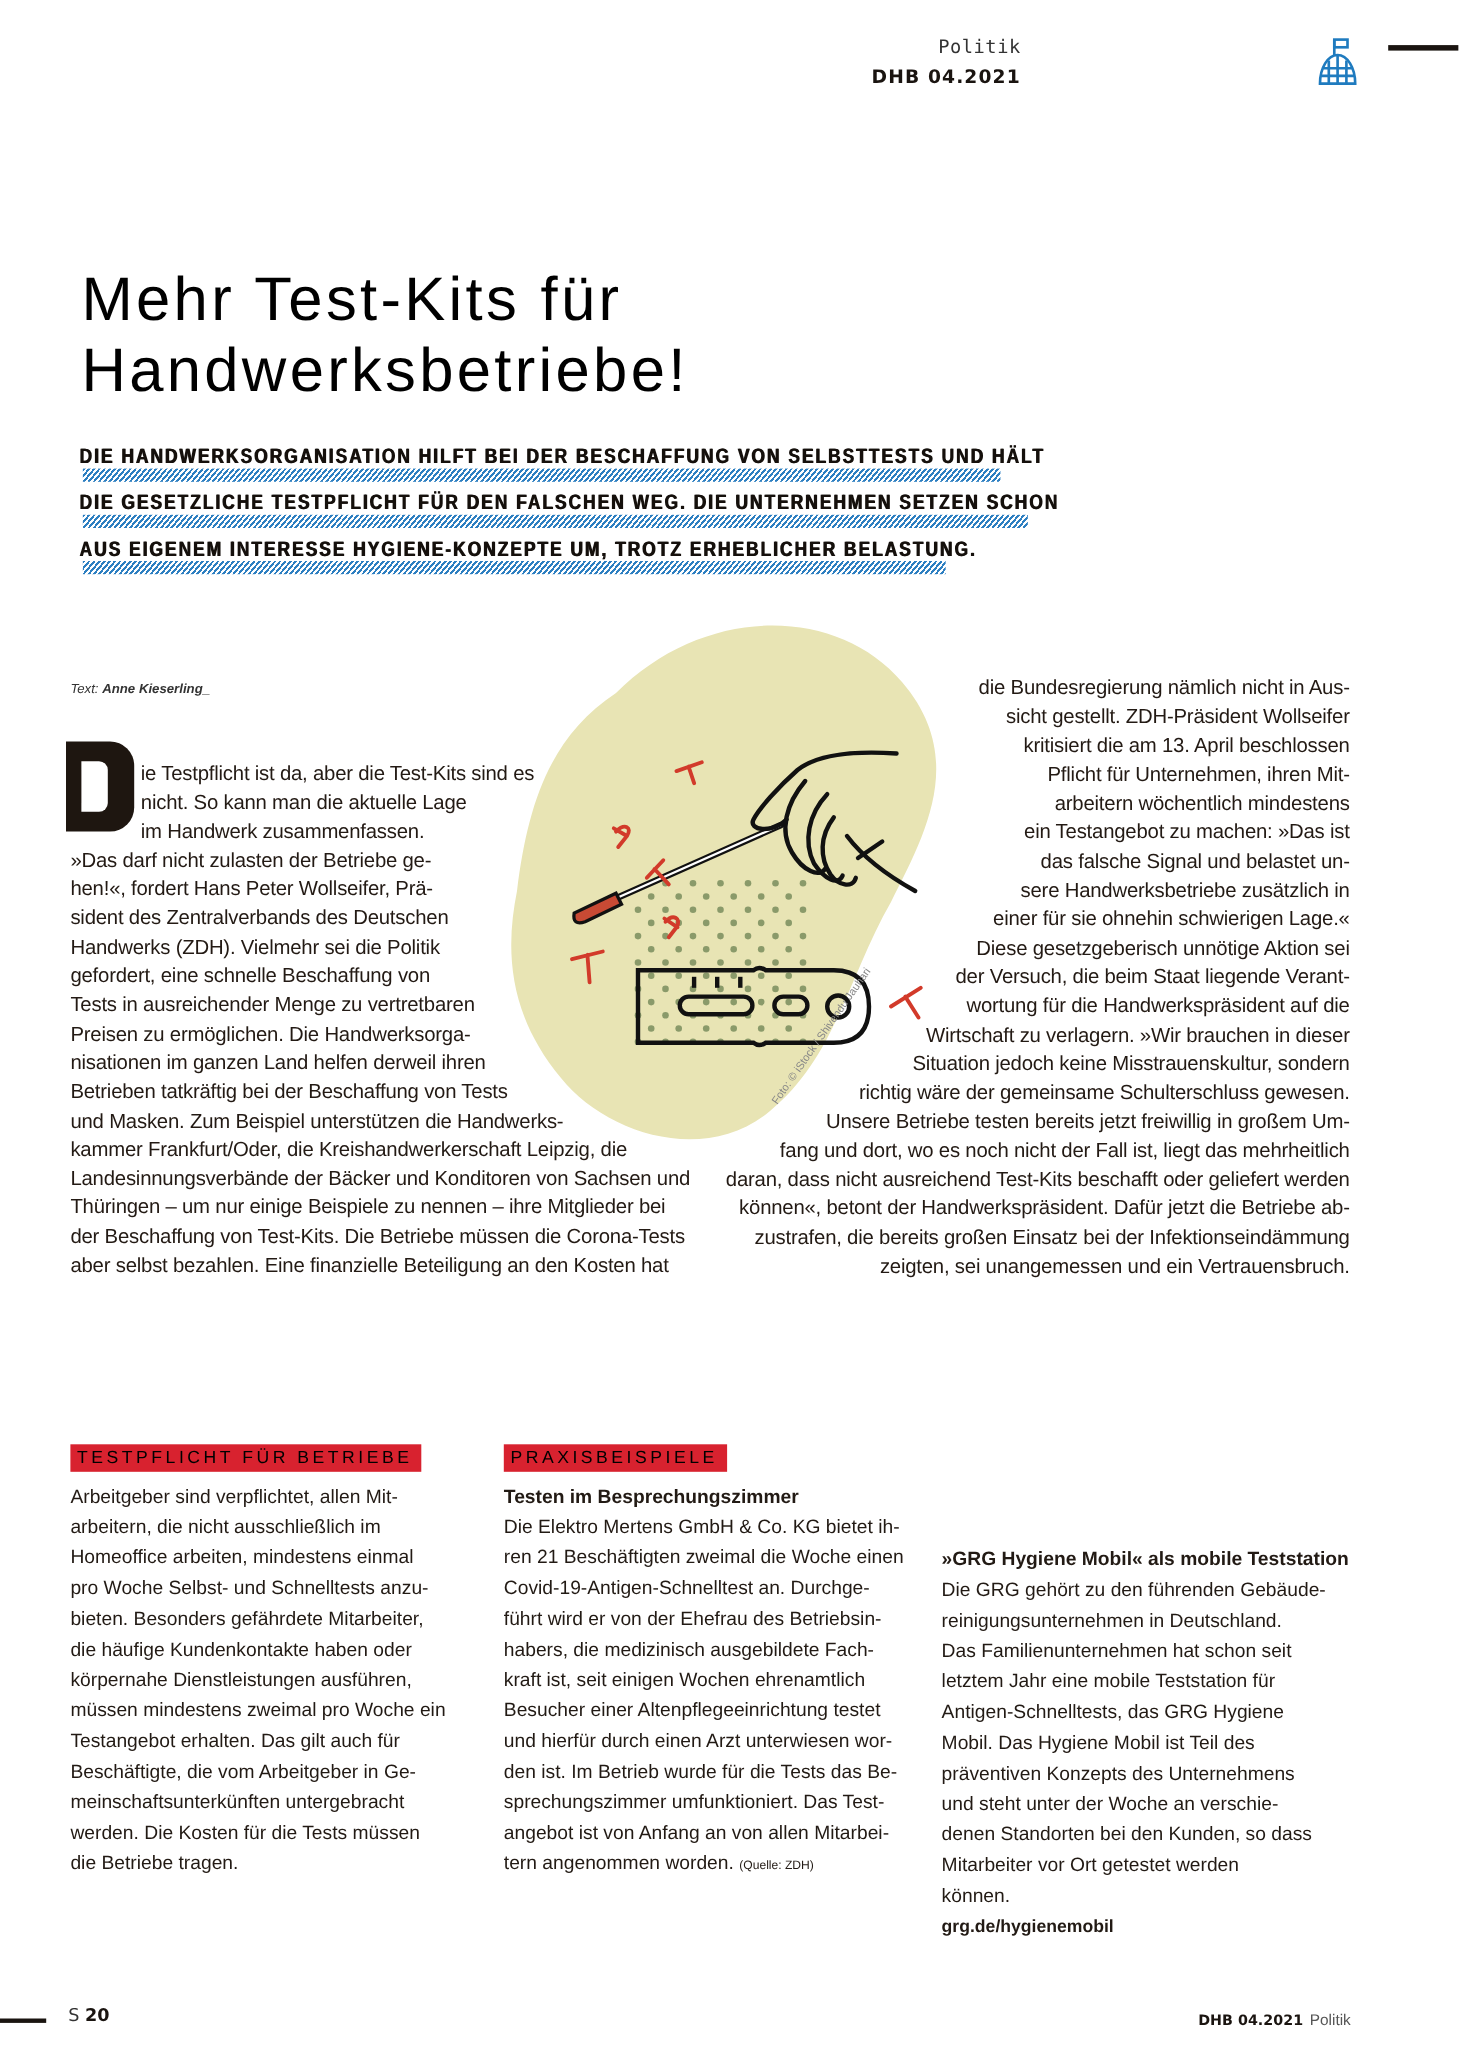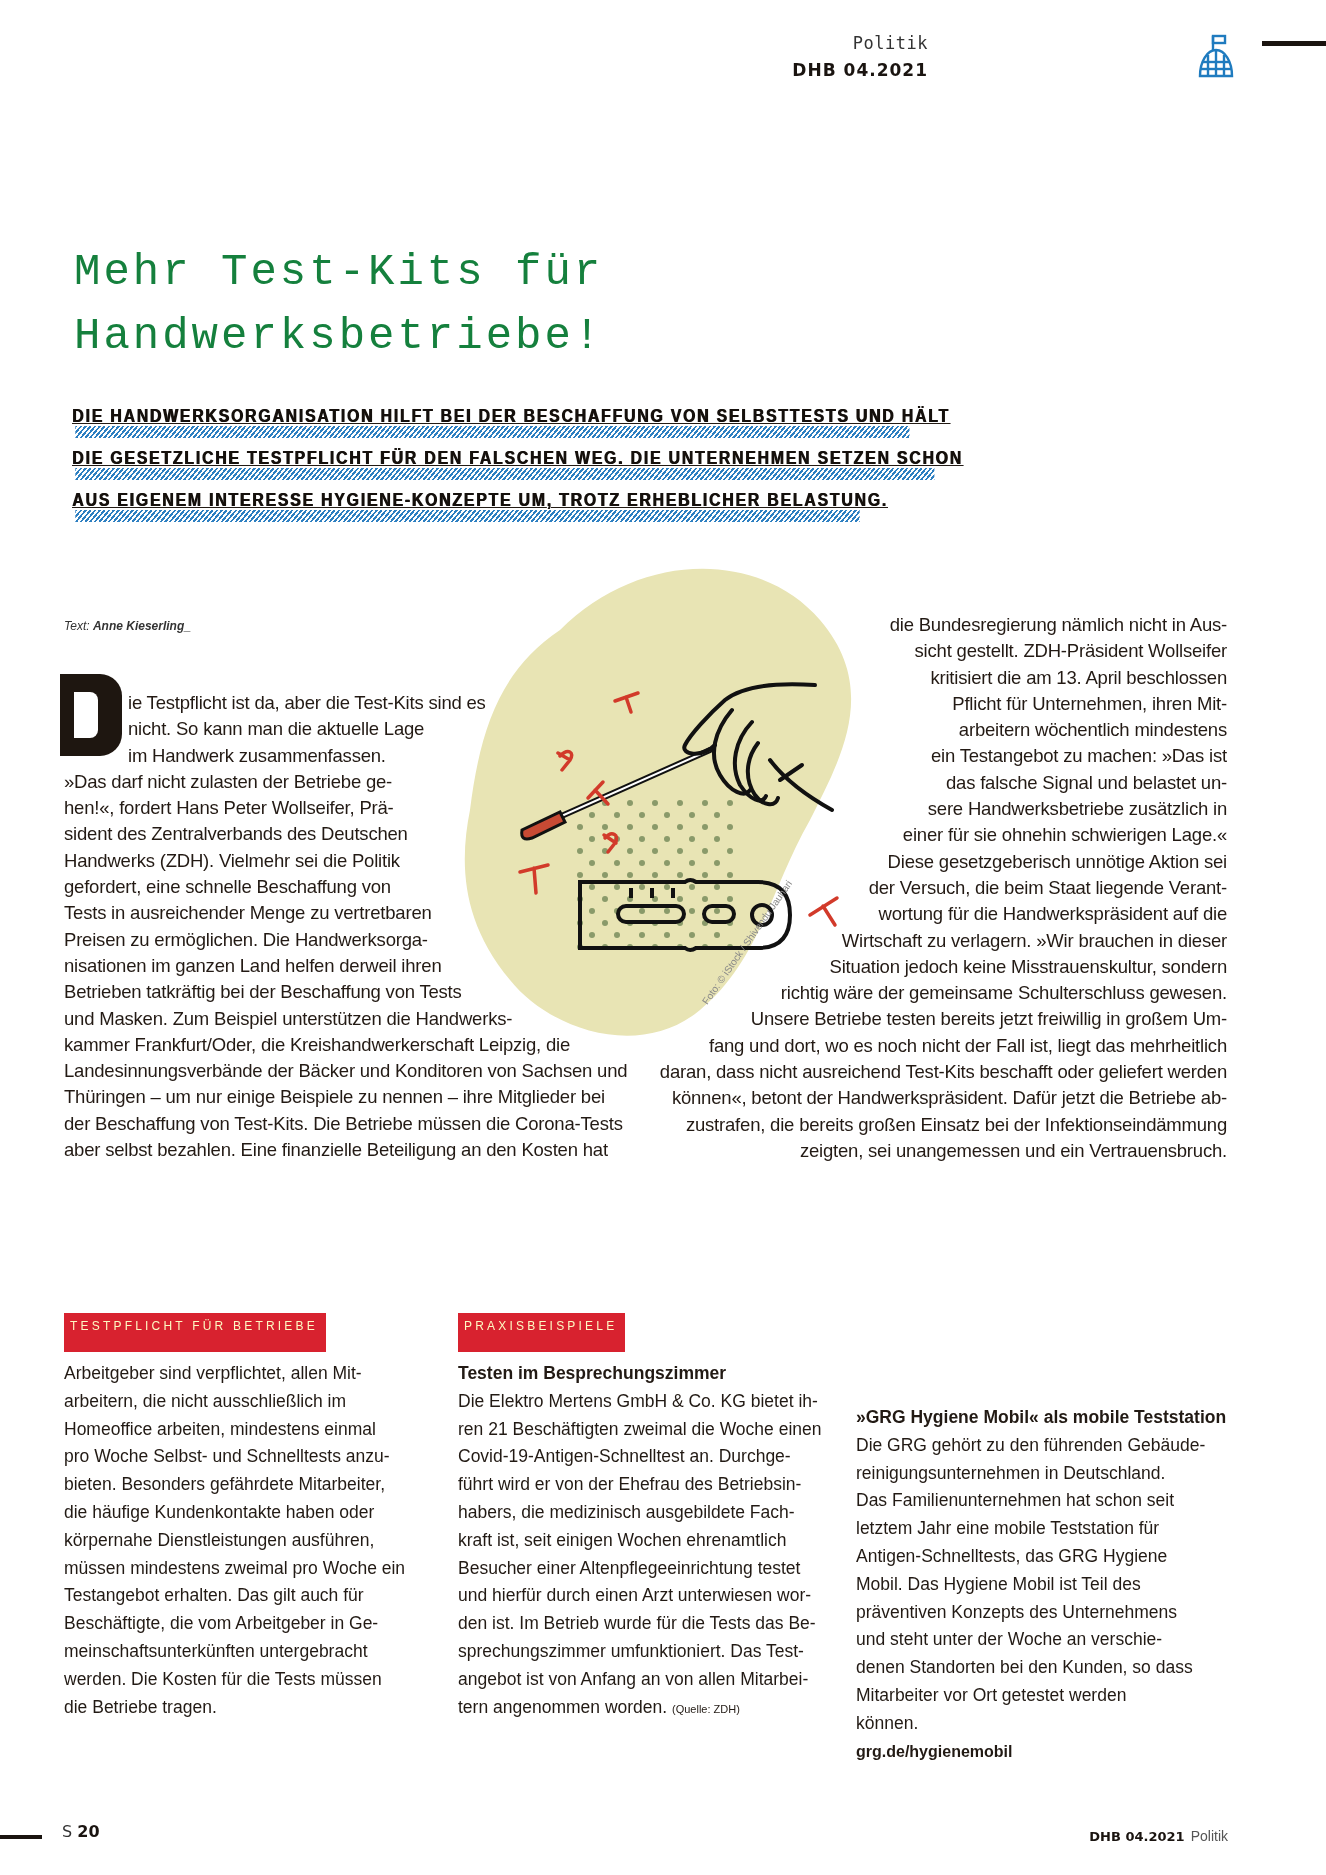--- a/index.html
+++ b/index.html
@@ -8,24 +8,24 @@
 
   .abs { position: absolute; }
 
   
   .hdr-section { right: 398px; top: 33px; font-family: "DejaVu Sans Mono", monospace; font-size: 17px; color: #333; letter-spacing: 0.5px; text-align: right; }
   .hdr-issue { right: 398px; top: 60px; font-family: "DejaVu Sans", sans-serif; font-weight: bold; font-size: 17px; letter-spacing: 1px; color: #1a1410; }
   .hdr-icon { left: 1198px; top: 34px; width: 36px; height: 44px; }
   .hdr-rule { left: 1262px; top: 41px; width: 64px; height: 5px; background: #1a1410; }
 
   
-  .title { left: 74px; top: 240px; font-family: Liberation Mono, monospace; font-size: 44px; line-height: 64px; letter-spacing: 3px; color: #15803d; font-weight: normal; }
-
-  
-  .lead { left: 72px; top: 400px; width: 1050px; text-decoration: underline; }
+  .title { left: 74px; top: 240px; font-family: Liberation Sans, sans-serif; font-size: 56px; line-height: 64px; letter-spacing: 3px; color: #000000; font-weight: normal; }
+
+  
+  .lead { left: 72px; top: 400px; width: 1050px; }
   .lead-line { display: block; position: relative; font-family: "Liberation Sans", sans-serif; font-weight: bold; font-style: normal; font-size: 19px; letter-spacing: 2.2px; color: #15100c; height: 42px; line-height: 32px; white-space: nowrap; transform: scaleX(0.83); transform-origin: left center; text-shadow: 1px 0 0 #15100c; }
   .lead-line .hatch { position: absolute; left: 4px; bottom: 4px; height: 12px; z-index: -1;
     background: repeating-linear-gradient(135deg, #2d7fc1 0 2px, transparent 2px 4px); }
 
   
   .byline { left: 64px; top: 619px; font-size: 12px; font-style: italic; color: #333; }
   .byline b { font-weight: bold; }
 
   
   .illustration { left: 440px; top: 560px; width: 420px; height: 480px; }
@@ -36,21 +36,21 @@
   .line { display: block; white-space: nowrap; }
   .drop-cap { left: 60px; top: 674px; width: 62px; height: 82px; background: #1e1610; border-radius: 0 22px 22px 0; }
   .drop-cap::after { content: ""; position: absolute; left: 14px; top: 18px; width: 24px; height: 46px; background: #fff; border-radius: 0 8px 8px 0; }
 
   .col-right { right: 99px; top: 612px; width: 600px; text-align: right; }
 
   
   .credit { left: 700px; top: 1000px; font-size: 10px; color: #888; transform: rotate(-55deg); transform-origin: left top; white-space: nowrap; }
 
   
-  .box-label { display: inline-block; background: #d8222f; color: #fef9c3; font-size: 12px; letter-spacing: 3.2px; padding: 2px 8px 15px 6px; line-height: 22px; }
+  .box-label { display: inline-block; background: #d8222f; color: #000000; font-size: 16px; letter-spacing: 3.2px; padding: 2px 8px 1px 6px; line-height: 22px; }
   .box { font-size: 17.5px; line-height: 27.8px; color: #221a14; }
   .box1 { left: 64px; top: 1311px; width: 370px; }
   .box2 { left: 458px; top: 1311px; width: 380px; }
   .box3 { left: 856px; top: 1358px; width: 400px; margin-top: 46px; }
   .box-head { font-weight: bold; }
   .box-list { margin-top: 8px; }
   .src { font-size: 11px; }
   .link { font-weight: bold; font-size: 16px; }
 
   

